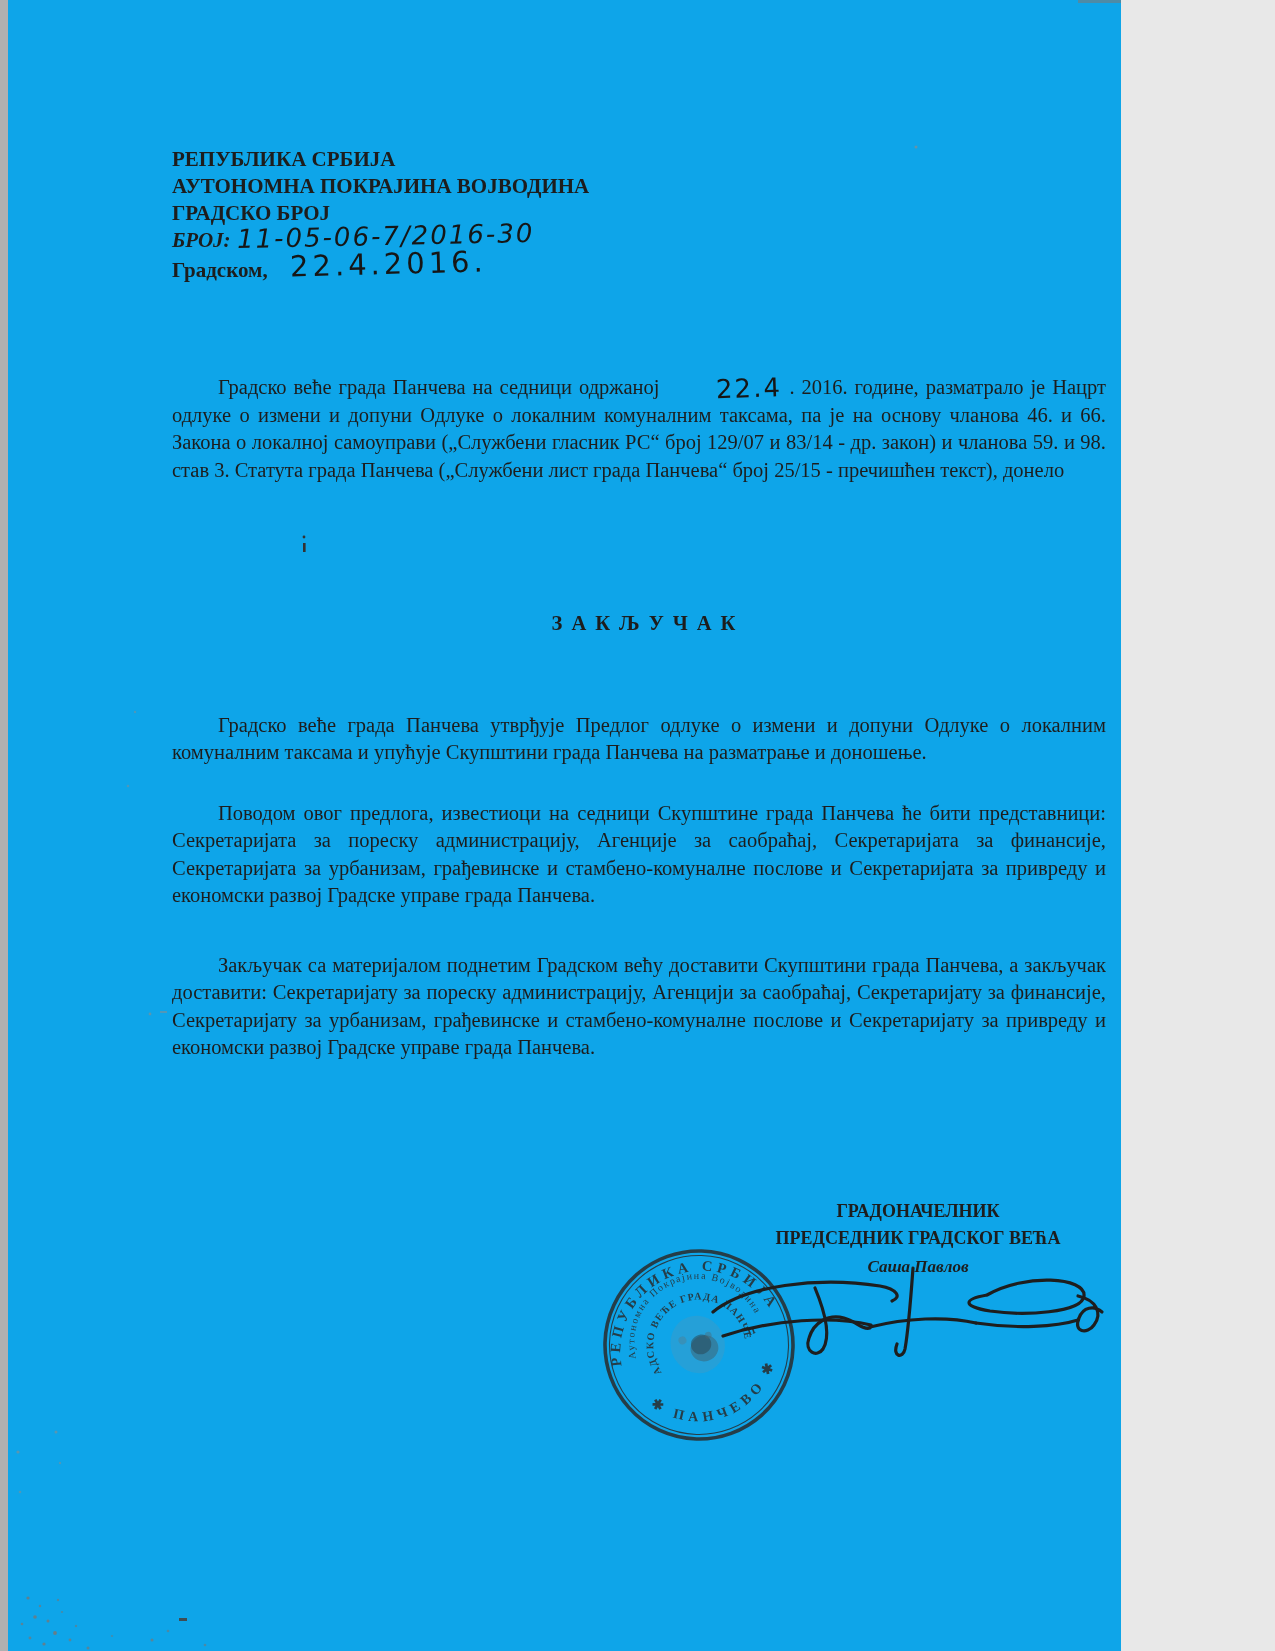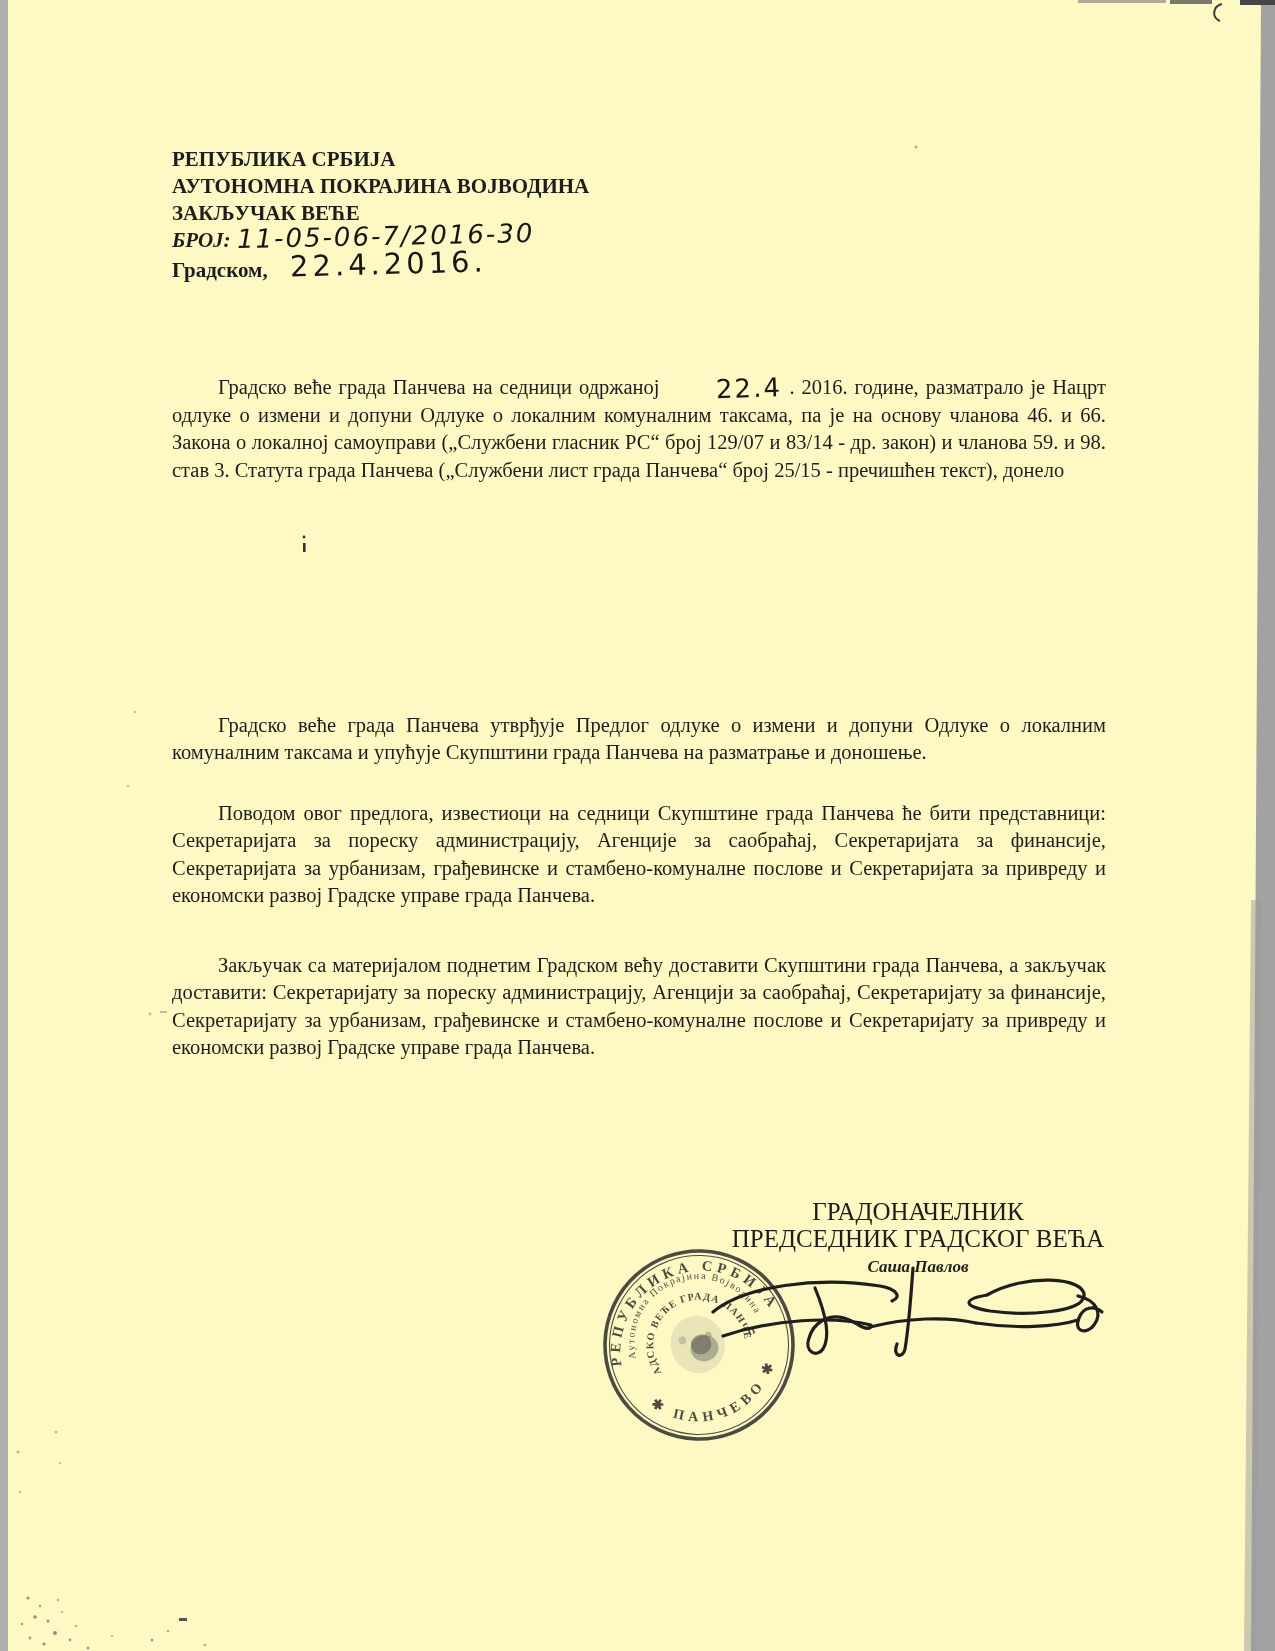--- a/index.html
+++ b/index.html
@@ -1,17 +1,17 @@
 <!DOCTYPE html>
 <html><head>
 <meta charset="utf-8">
 <style>
   html,body{margin:0;padding:0;}
   body{width:1275px;height:1651px;background:#e8e8e8;}
-  .page{position:relative;width:1275px;height:1651px;background:#fef9c3;overflow:hidden;
+  .page{position:relative;width:1121px;height:1651px;background:#0ea5e9;overflow:hidden;
         font-family:"Liberation Serif", serif;color:#1d1d1d;}
 
   
   .letterhead{position:absolute;left:172px;top:146px;line-height:27px;font-size:21px;font-weight:bold;white-space:nowrap;}
   .h-line{height:27px;}
   .num-line,.place-line{display:flex;align-items:flex-start;}
   .num-line{height:30px;font-style:italic;}
 
   
   .hand{font-family:"DejaVu Sans", sans-serif;font-weight:400;color:#161616;display:inline-block;}
@@ -24,49 +24,50 @@
         text-align:justify;text-indent:46px;}
   .intro{top:374px;}
   .doc-title{position:absolute;left:172px;top:612px;width:934px;text-align:center;
              font-size:20.5px;font-weight:bold;letter-spacing:9px;padding-left:9px;}
   .p2{top:712px;}
   .p3{top:800px;}
   .p4{top:952px;}
 
   
   .sig{position:absolute;left:688px;top:1198px;width:460px;text-align:center;line-height:27px;}
-  .sig-line{font-size:25px;font-weight:normal;}
+  .sig-line{font-size:18px;font-weight:bold;}
   .sig-name{font-size:17px;font-weight:bold;font-style:italic;margin-top:1px;}
 
   .stamp-wrap{position:absolute;left:601px;top:1247px;width:196px;height:196px;opacity:0.84;}
   .sig-scribble{position:absolute;left:665px;top:1256px;width:460px;height:120px;}
 
   .artifacts{position:absolute;left:0;top:0;width:1275px;height:1651px;pointer-events:none;}
 </style>
 </head>
 <body>
 
 <div class="page">
 
   <div class="letterhead">
     <div class="h-line">РЕПУБЛИКА СРБИЈА</div>
     <div class="h-line">АУТОНОМНА ПОКРАЈИНА ВОЈВОДИНА</div>
-    <div class="h-line">ЗАКЉУЧАК ВЕЋЕ</div>
+    <div class="h-line">ГРАДСКО БРОЈ</div>
     <div class="h-line num-line">
       <span>БРОЈ:</span>
       <span class="hand hand-number">11-05-06-7/2016-30</span>
     </div>
     <div class="h-line place-line">
       <span>Градском,</span>
       <span class="hand hand-date">22.4.2016.</span>
     </div>
   </div>
 
   <p class="body intro"><span>Градско веће града  Панчева  на седници одржаној</span><span class="hand hand-inline">22.4</span><span>. 2016. године, разматрало је Нацрт одлуке о измени и допуни Одлуке о локалним комуналним таксама, па је на основу чланова 46. и 66. Закона о локалној самоуправи („Службени гласник РС“ број 129/07 и 83/14 - др. закон) и чланова 59. и 98. став 3. Статута града Панчева („Службени лист града Панчева“ број 25/15 - пречишћен текст), донело</span></p>
 
+  <div class="doc-title">ЗАКЉУЧАК</div>
 
   <p class="body p2">Градско веће града Панчева утврђује Предлог одлуке о измени и допуни Одлуке о локалним комуналним таксама и упућује Скупштини града Панчева на разматрање и доношење.</p>
   <p class="body p3">Поводом овог предлога, известиоци на седници Скупштине града Панчева ће бити представници: Секретаријата за пореску администрацију, Агенције за саобраћај, Секретаријата за финансије, Секретаријата за урбанизам, грађевинске и стамбено-комуналне послове и Секретаријата за привреду и економски развој Градске управе града Панчева.</p>
   <p class="body p4">Закључак са материјалом поднетим Градском већу доставити Скупштини града Панчева, а закључак доставити: Секретаријату за пореску администрацију, Агенцији за саобраћај, Секретаријату за финансије, Секретаријату за урбанизам, грађевинске и стамбено-комуналне послове и Секретаријату за привреду и економски развој Градске управе града Панчева.</p>
 
   <div class="sig">
     <div class="sig-line">ГРАДОНАЧЕЛНИК</div>
     <div class="sig-line">ПРЕДСЕДНИК ГРАДСКОГ ВЕЋА</div>
     <div class="sig-name">Саша Павлов</div>
   </div>

